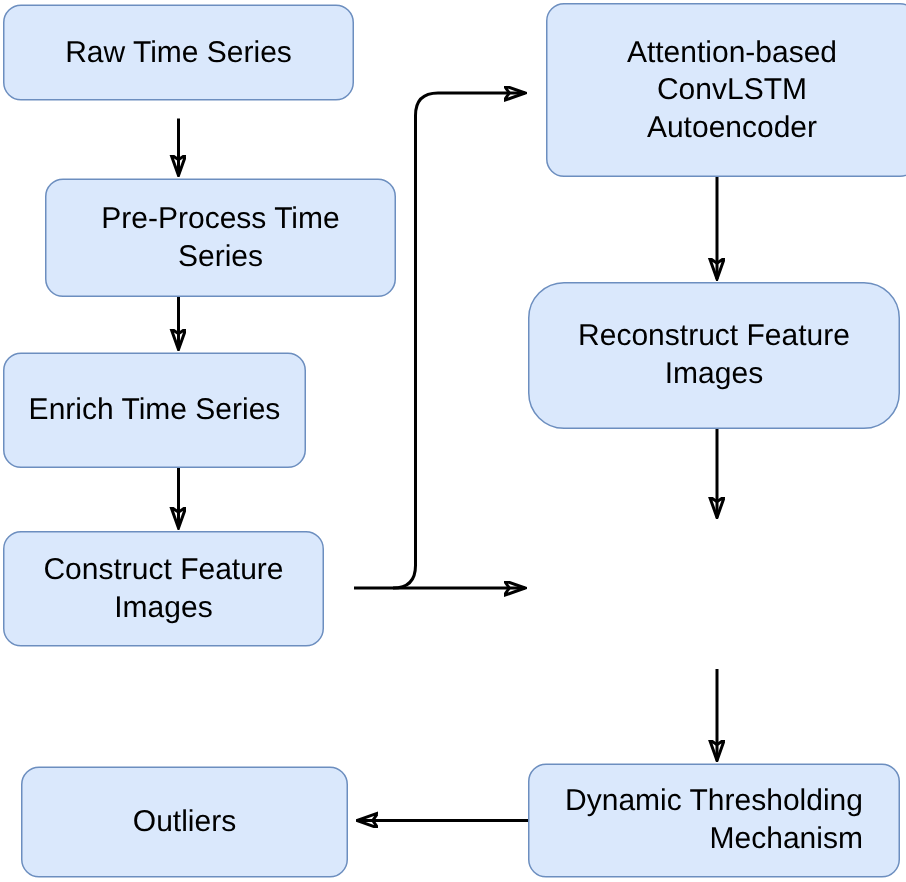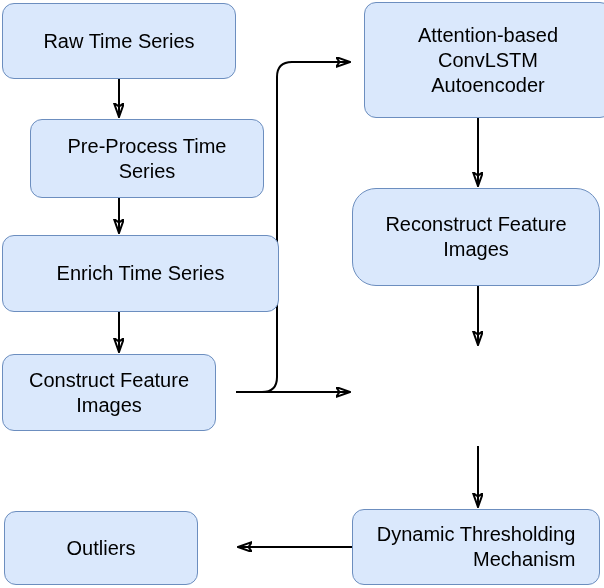--- a/index.html
+++ b/index.html
@@ -27,25 +27,25 @@
     text-align: center;
     color: #000000;
     font-size: 20px;
     line-height: 1.25;
   }
   .node .label {
     white-space: pre-line;
     padding: 2px 6px;
   }
   
-  .n-raw        { left: 2px;   top: 3px;   width: 234px; height: 76px; }
+  .n-raw        { left: 2px;   top: 3px;   width: 234px; height: 64px; }
   .n-preprocess { left: 2px;   top: 119px; width: 234px; height: 79px; margin-left: 28px; }
-  .n-enrich     { left: 2px;   top: 235px; width: 277px; height: 77px; }
+  .n-enrich     { left: 2px;   top: 235px; width: 202px; height: 77px; }
   .n-construct  { left: 2px;   top: 354px; width: 214px; height: 77px; }
-  .n-outliers   { left: 4px;   top: 511px; width: 194px; height: 74px; }
+  .n-outliers   { left: 14px;   top: 511px; width: 218px; height: 74px; }
   
   .n-autoencoder { left: 352px; top: 2px;   width: 248px; height: 116px; margin-left: 12px; }
   .n-reconstruct { left: 352px; top: 188px; width: 248px; height: 98px; border-radius: 24px; }
   .n-compute     { left: 352px; top: 347px; width: 248px; height: 99px; }
   .n-threshold   { left: 352px; top: 509px; width: 248px; height: 76px; text-align: right; }
 
   #arrow-layer {
     position: absolute;
     left: 0; top: 0;
     width: 604px; height: 588px;

